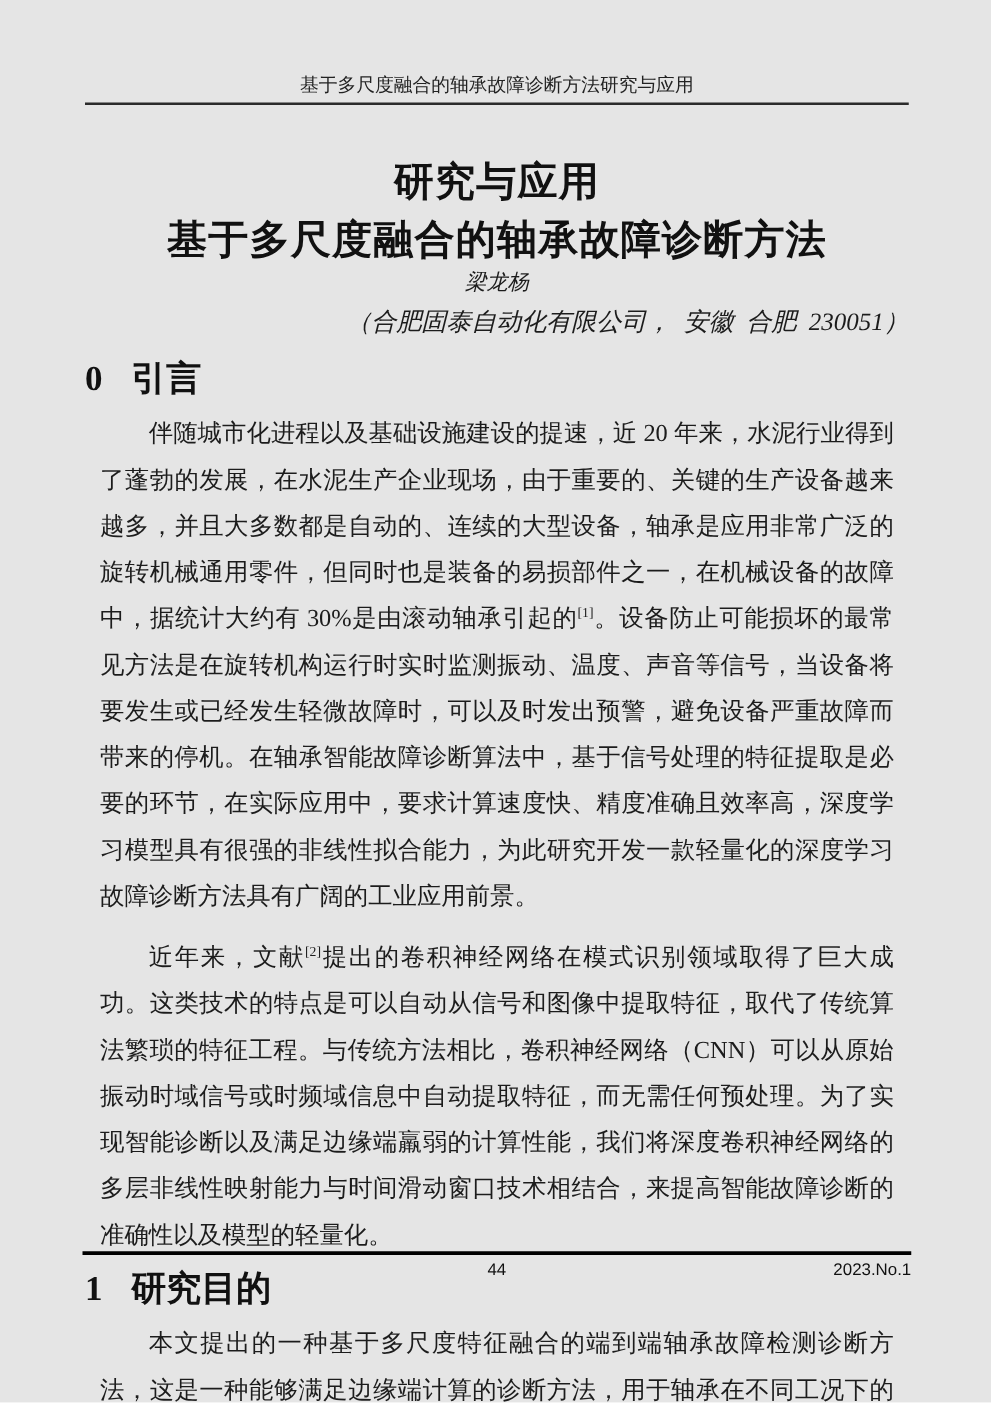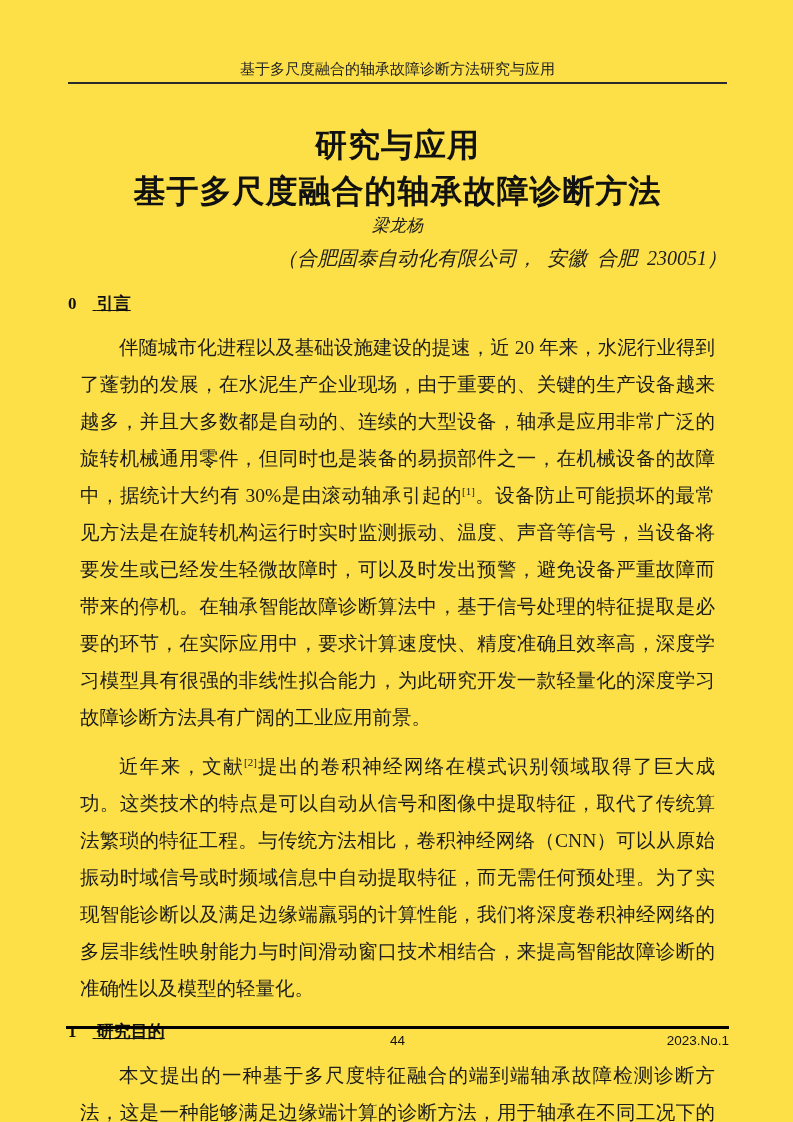--- a/index.html
+++ b/index.html
@@ -5,21 +5,21 @@
   html, body {
     margin: 0;
     padding: 0;
     background: #ffffff;
   }
   .page {
     position: relative;
     width: 793px;
     height: 1122px;
     margin: 0 auto;
-    background: #fde047;
+    background: #e5e5e5;
     box-sizing: border-box;
     padding: 0 66px 0 68px;
     overflow: hidden;
     font-family: "Liberation Serif", "DejaVu Serif", serif;
     color: #1c1c1c;
   }
   .running-head {
     padding-top: 58px;
     padding-bottom: 2px;
     border-bottom: 2px solid #2b2b2b;
@@ -48,46 +48,45 @@
   .affiliation {
     margin-top: 6px;
     text-align: right;
     font-size: 20px;
     line-height: 30px;
     font-style: italic;
     white-space: pre-wrap;
   }
   .sec-heading {
     margin: 18px 0 6px 0;
-    font-size: 17px;
+    font-size: 28px;
     line-height: 26px;
     font-weight: bold;
     color: #111111;
-    text-decoration: underline;
   }
   .sec-heading.second { margin-top: 10px; }
   .sec-num { display: inline-block; margin-right: 16px; }
   .body-para {
     margin: 12px;
     font-size: 19.5px;
     line-height: 37px;
     text-align: justify;
     text-indent: 2em;
     color: #1c1c1c;
   }
   .body-para sup {
     font-size: 11px;
     line-height: 0;
     vertical-align: super;
   }
   .page-footer {
     position: absolute;
     left: 66px;
     right: 64px;
-    top: 1026px;
+    top: 1001px;
     border-top: 3px solid #000000;
   }
   .footer-row {
     position: relative;
     padding-top: 3px;
     font-family: "Liberation Sans", "DejaVu Sans", sans-serif;
     font-size: 13.5px;
     line-height: 18px;
     color: #111111;
   }

